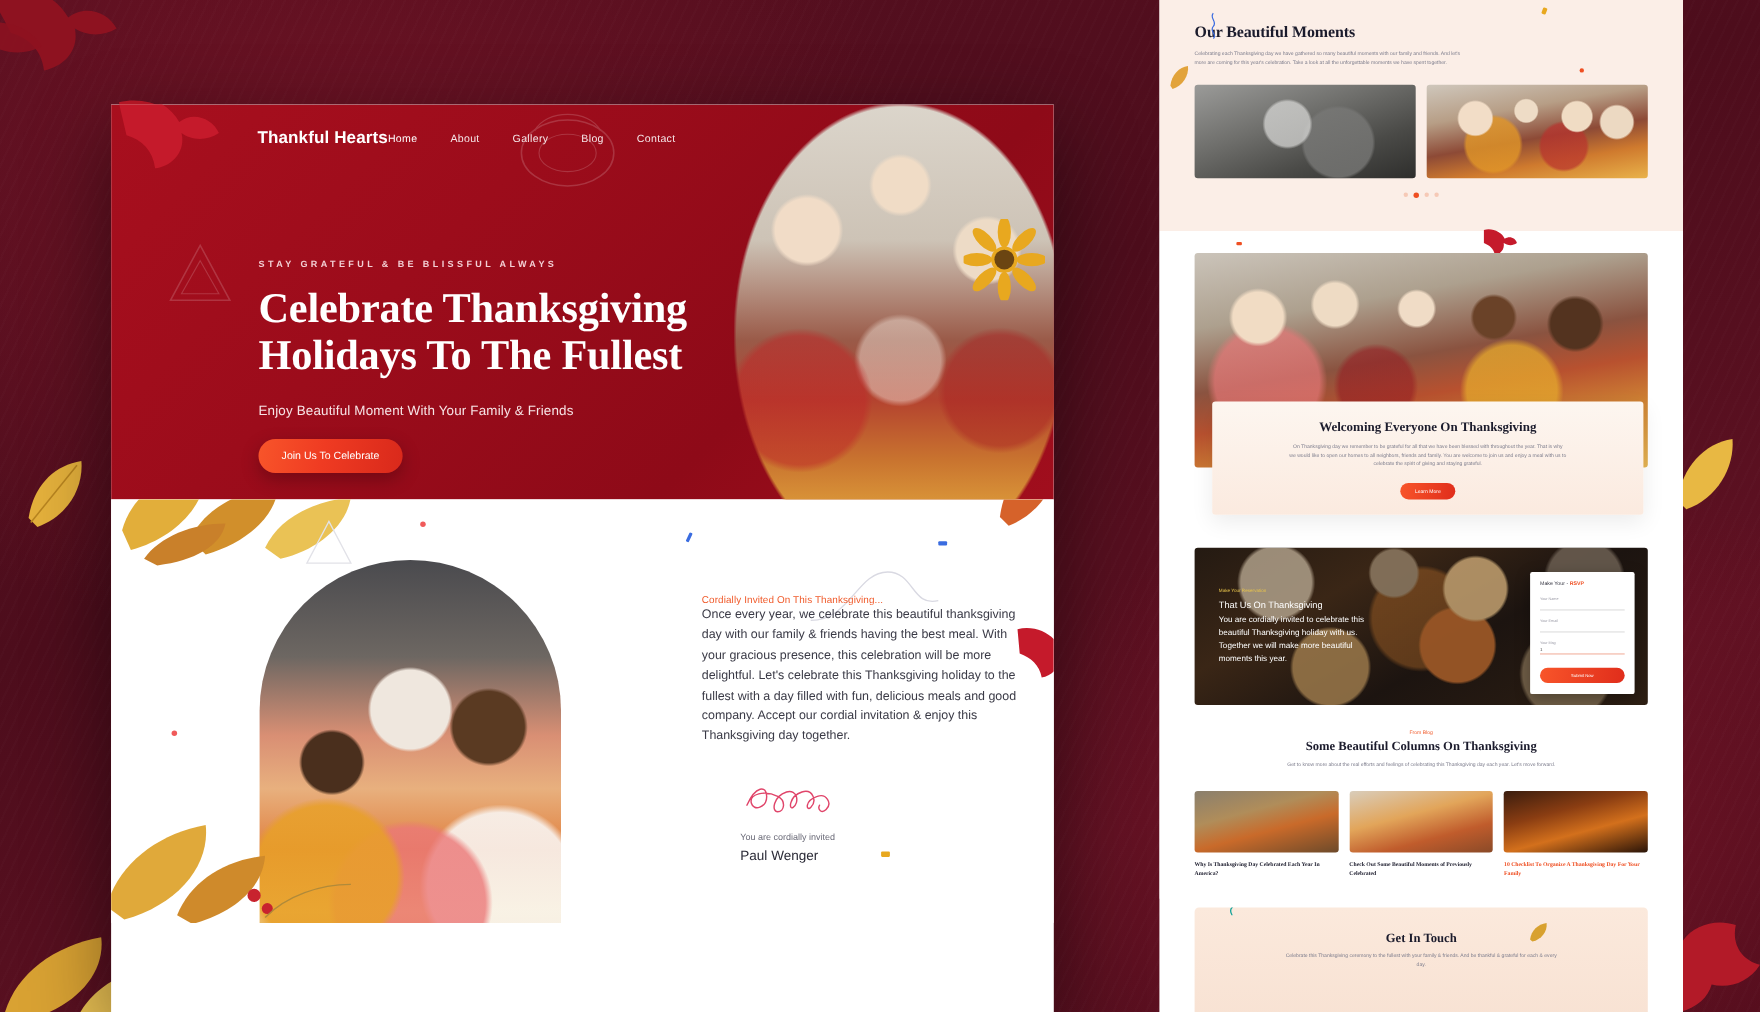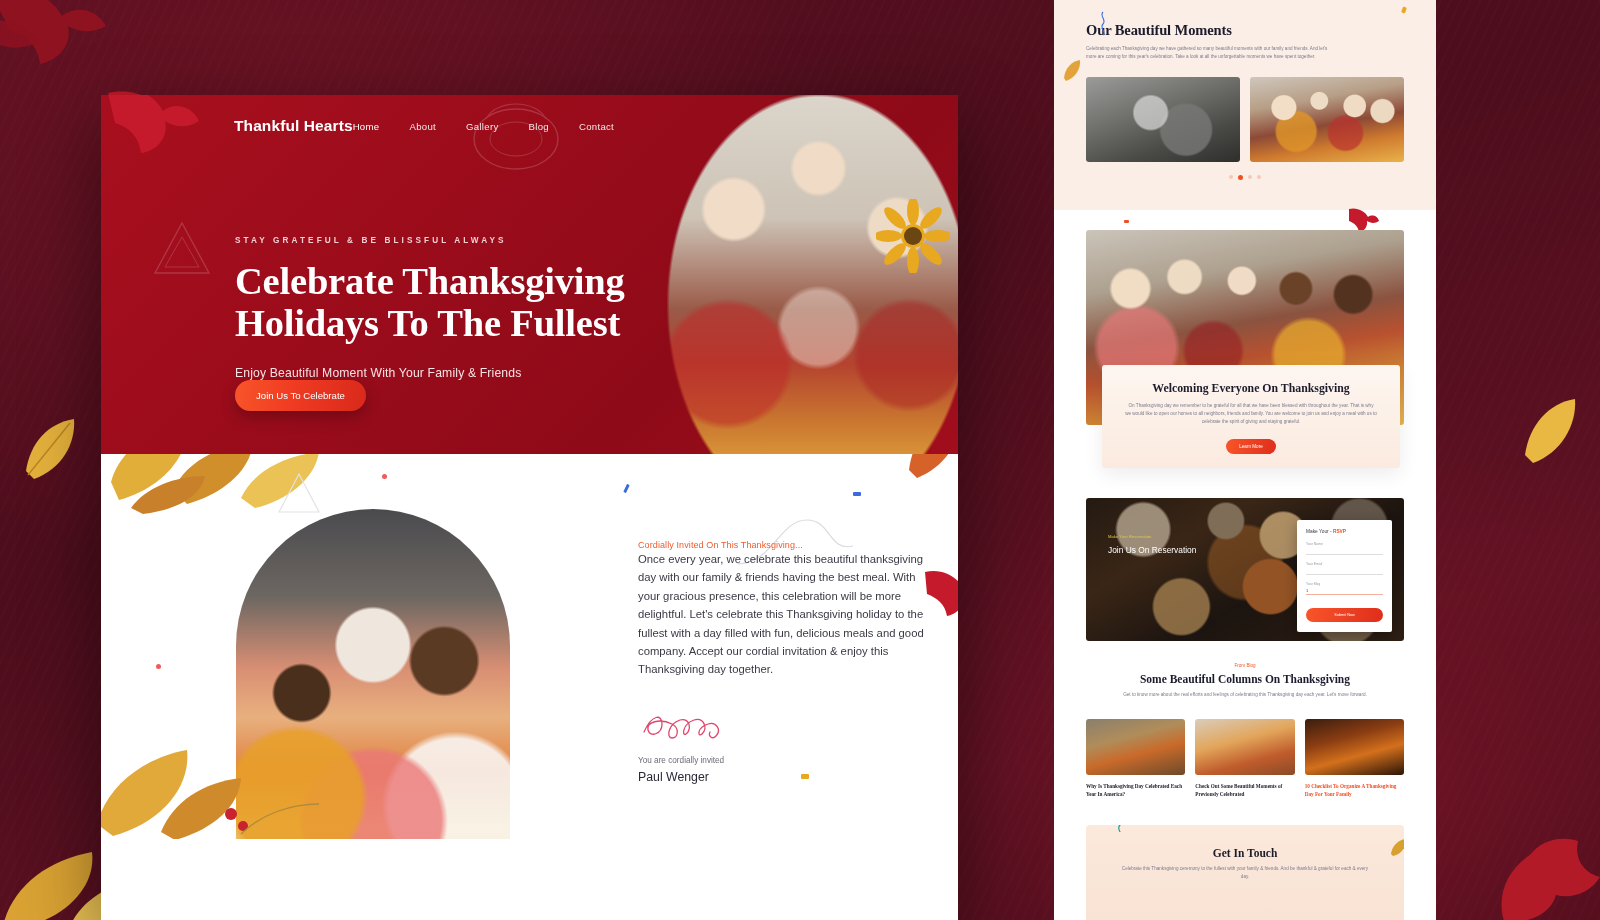--- a/index.html
+++ b/index.html
@@ -22,21 +22,21 @@
     content:"";position:absolute;inset:0;
     background:repeating-linear-gradient(115deg, rgba(255,255,255,.012) 0 2px, rgba(0,0,0,0) 2px 9px);
   }
 
   
   #left-frame {
     position: absolute; left: 0; top: 0; width: 1054px; height: 920px;
     overflow: hidden;
   }
   #right-frame {
-    position: absolute; left: 1054px; top: 0; width: 382px; height: 920px;
+    position: absolute; left: 1054px; top: 0; width: 476px; height: 920px;
     background: #ffffff; overflow: hidden;
   }
   #right-edge-strip{
     position:absolute; left:1488px; top:0; width:112px; height:920px;
   }
 
   
   #desktop-mock {
     position: absolute; left: 101px; top: 95px; width: 857px; height: 825px;
     background: #ffffff; overflow: hidden;
@@ -70,21 +70,21 @@
     margin-bottom: 16px;
   }
   .hero-title {
     font-family: "Liberation Serif", serif; font-weight: 700;
     color: #ffffff; font-size: 38.5px; line-height: 1.09; letter-spacing: -.2px;
   }
   .hero-sub {
     margin-top: 21px; color: #f7e4e6; font-size: 12.2px; letter-spacing: .15px;
   }
   .cta-btn {
-    display:inline-block; border:0; cursor:pointer;
+    margin-top: 19px; display:inline-block; border:0; cursor:pointer;
     padding: 10px 21px; border-radius: 20px; color:#fff; font-size: 9.6px;
     background: linear-gradient(100deg,#f8552a 0%, #ef3b22 45%, #d9291b 100%);
     box-shadow: 0 6px 16px rgba(0,0,0,.25);
     white-space: nowrap;
   }
 
   
   .hero-photo {
     position: absolute; right: -12px; top: -4px; width: 303px; height: 455px;
     border-radius: 0 0 50% 50% / 0 0 36% 36%;
@@ -131,21 +131,21 @@
       radial-gradient(circle at 24% 46%, #4a2f1d 0 9%, transparent 10%),
       radial-gradient(circle at 50% 34%, #efe7de 0 12%, transparent 13%),
       radial-gradient(circle at 76% 38%, #5a3a22 0 10%, transparent 11%),
       radial-gradient(circle at 22% 72%, rgba(232,160,40,.85) 0 18%, transparent 20%),
       radial-gradient(circle at 50% 78%, rgba(235,120,120,.8) 0 20%, transparent 22%),
       radial-gradient(circle at 80% 74%, rgba(250,250,250,.85) 0 18%, transparent 20%);
   }
   .invite-text { position: absolute; left: 537px; top: 86px; width: 300px; }
   .invite-kicker { color:#f05a2a; font-size: 9px; margin-bottom: 0; letter-spacing:.1px;}
   .invite-body { color:#3a3a46; font-size: 11.3px; line-height: 1.63; }
-  .sign-wrap { margin-top: 31px; }
+  .sign-wrap { margin-top: 31px; margin-left: 35px; }
   .sign-cap { color:#6b6b78; font-size: 8.2px; margin-top: 8px; }
   .sign-name { color:#2a2a36; font-size: 12.3px; margin-top: 5px; }
 
   
   .rp-section { position:relative; }
   #rp-moments {
     background:#fbeee7; padding: 22px 32px 30px 32px; position:relative; overflow:hidden;
   }
   .rp-h2 {
     font-family:"Liberation Serif", serif; font-weight:700; color:#1b1b2c;
@@ -470,21 +470,22 @@
     <svg class="leaf" style="left:300px;top:210px;" width="26" height="26" viewBox="0 0 26 26">
       <path d="M3 22 C4 12 11 4 22 3 C23 13 16 22 5 25Z" fill="#d6622a"></path>
     </svg>
     <i class="conf" style="left:115px;top:200px;width:5px;height:4px;background:#17a39a;"></i>
   </section>
 
   <section class="rp-section" id="rp-rsvp">
     <div class="rsvp-card">
       <div class="rsvp-copy">
         <div class="rsvp-kick">Make Your Reservation</div>
-        <p class="head">Join Us On Reservation</p>
+        <p class="head">That Us On Thanksgiving</p>
+        <p>You are cordially invited to celebrate this beautiful Thanksgiving holiday with us. Together we will make more beautiful moments this year.</p>
       </div>
 
       <form class="rsvp-form">
         <div class="ftitle">
           <span>Make Your - </span><b>RSVP</b>
         </div>
 
         <div class="fld">
           <label>Your Name</label>
           <div class="val"></div>

